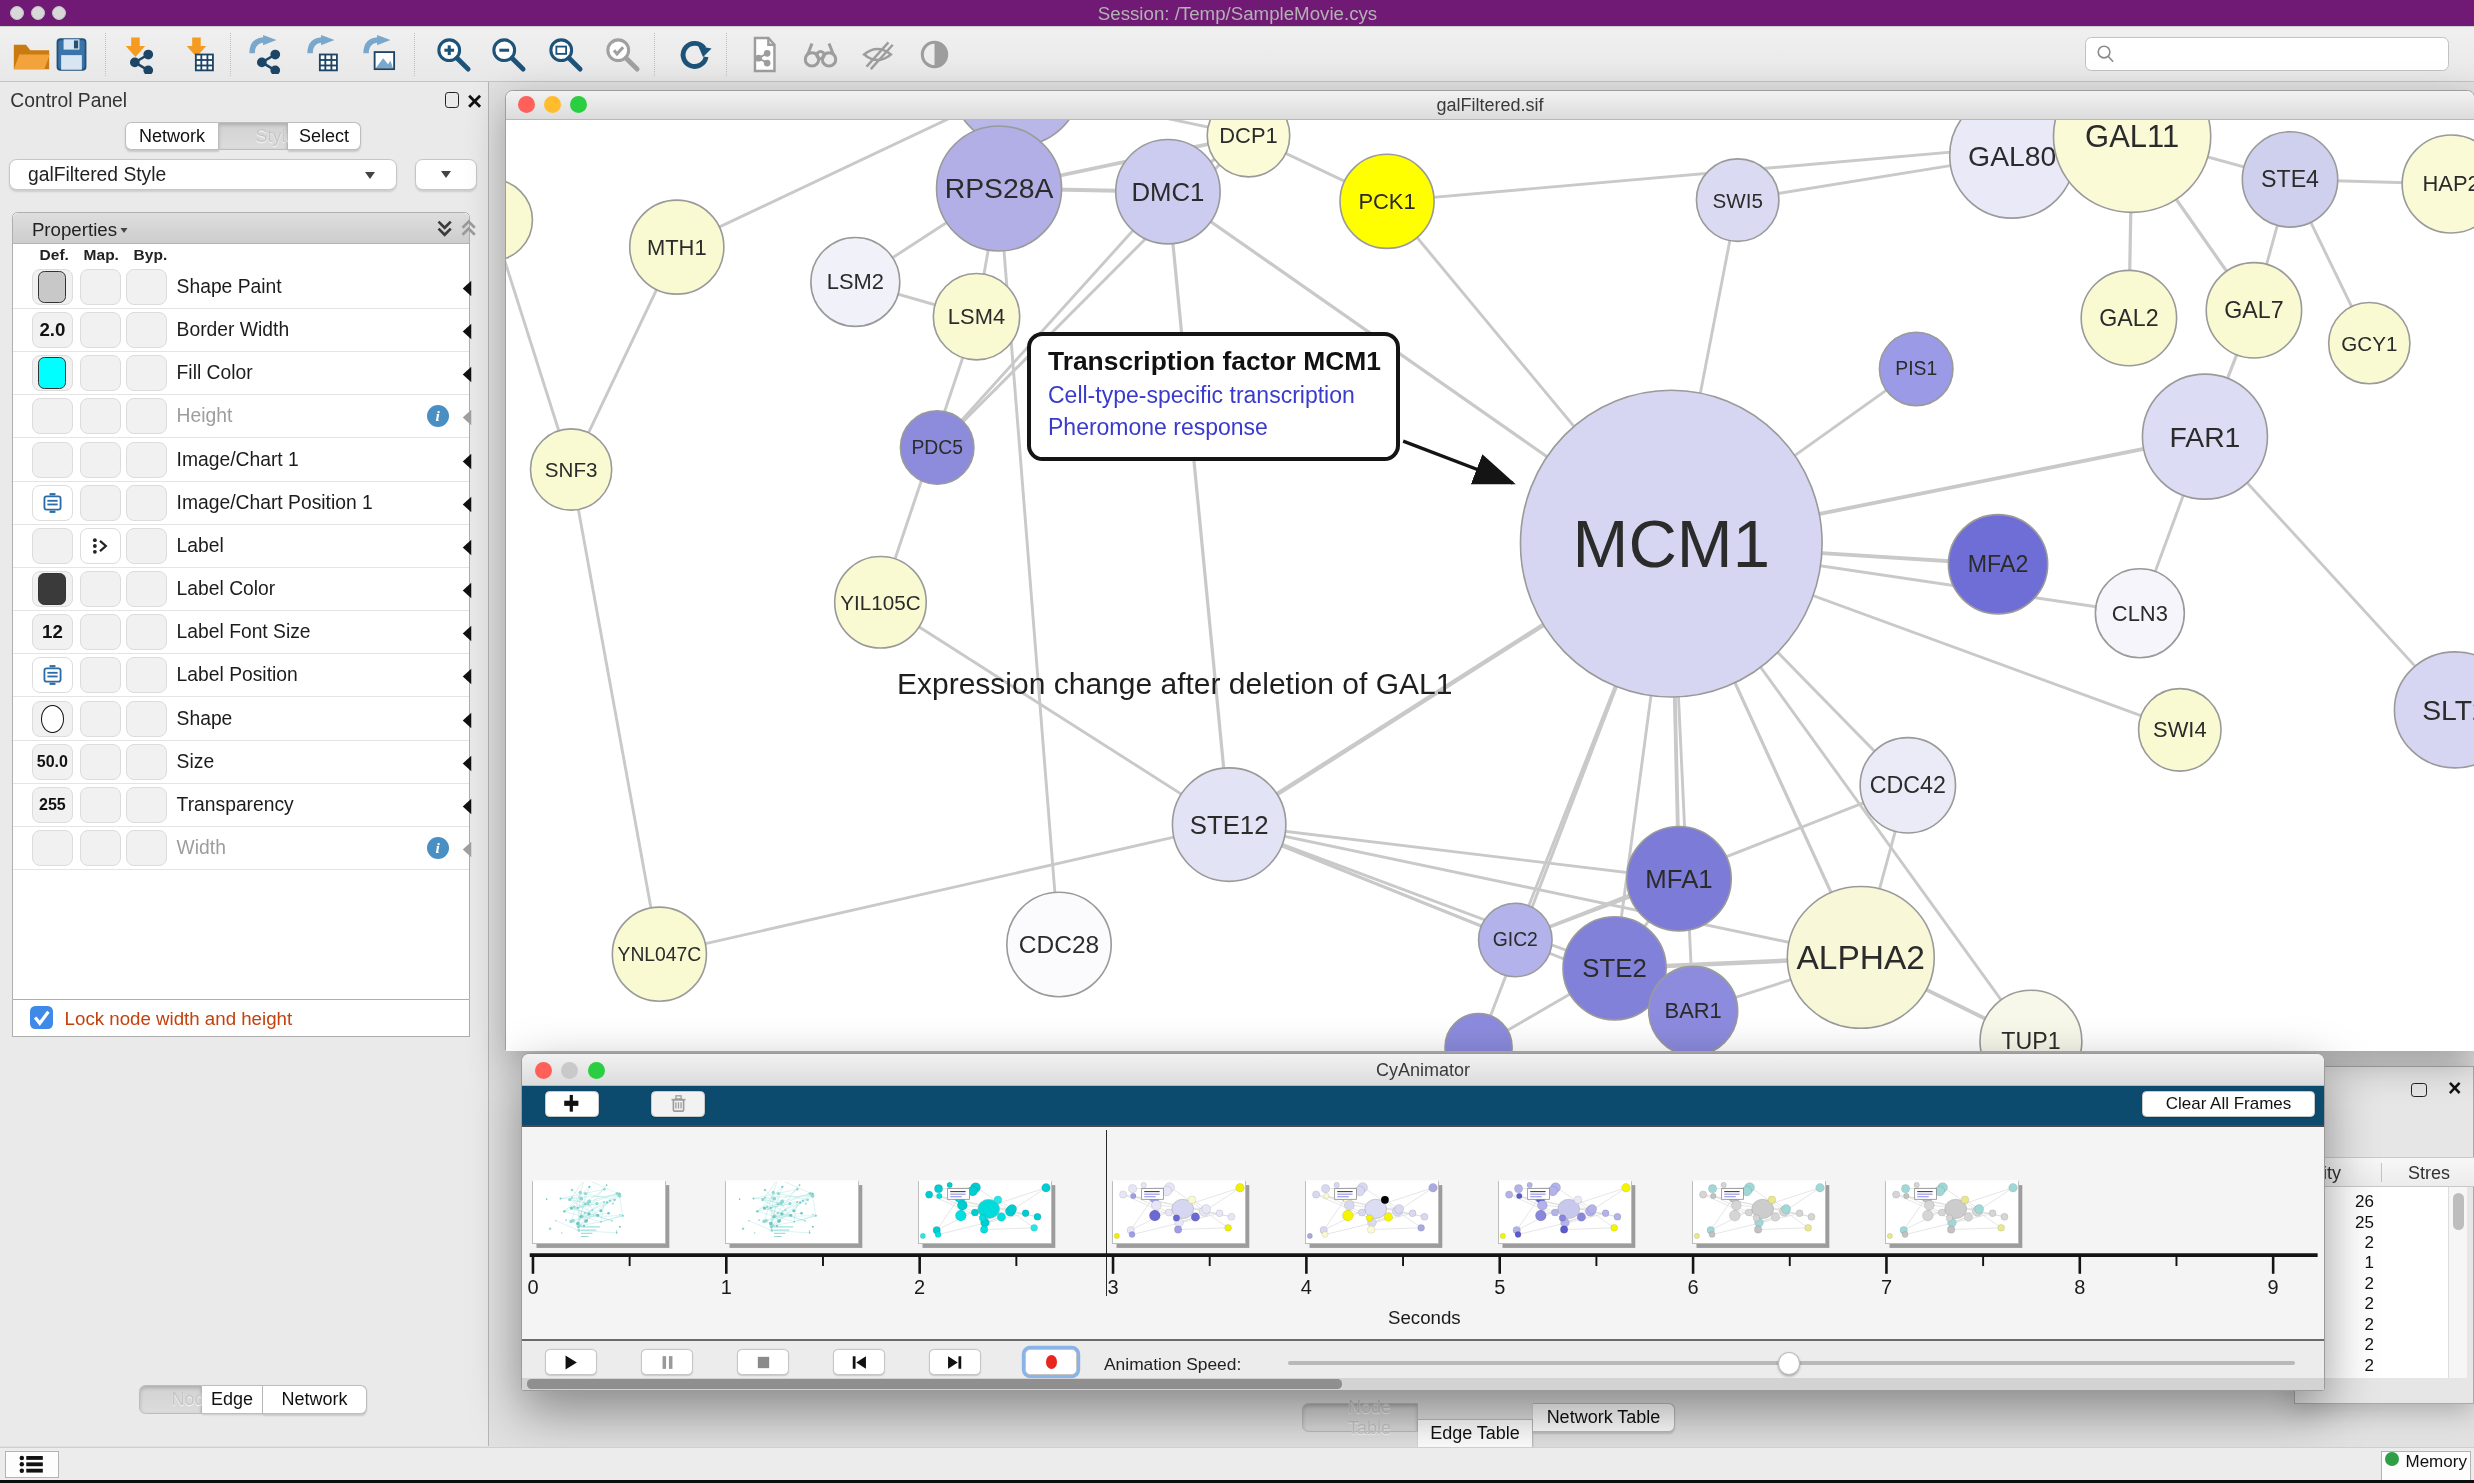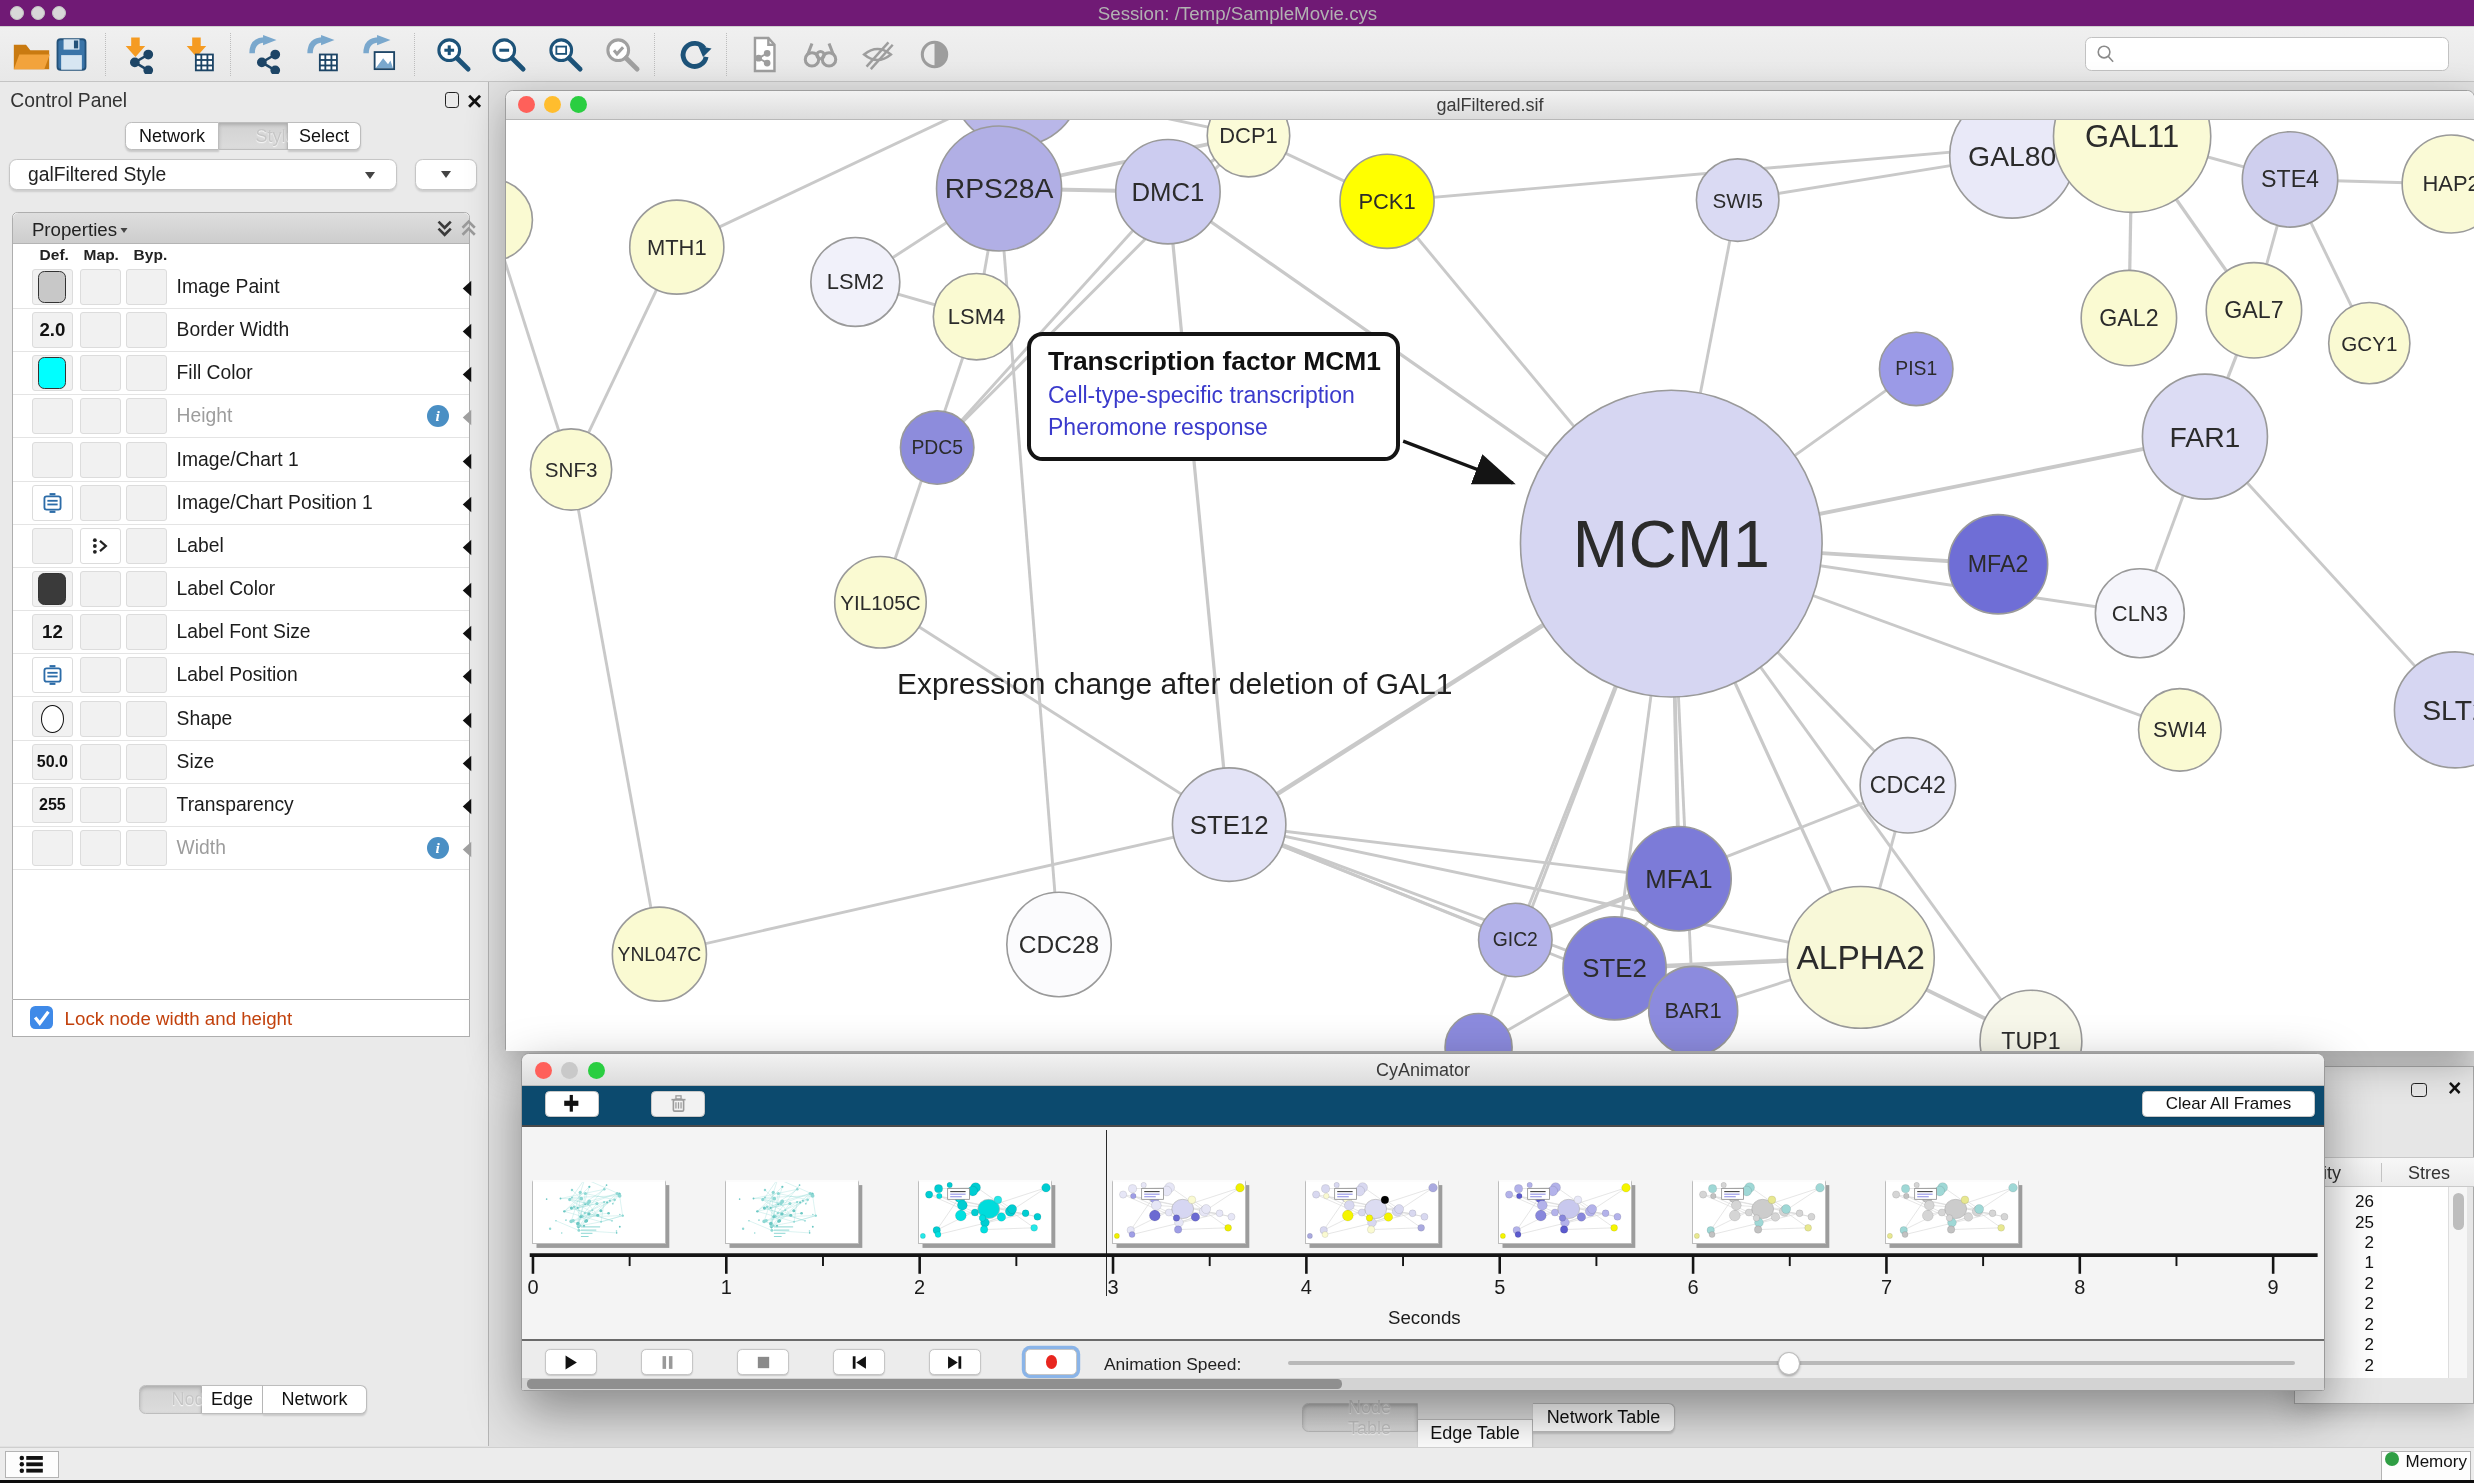--- a/index.html
+++ b/index.html
@@ -60,21 +60,21 @@
     border-radius:5.2px 5.2px 0 0; }
   #props-title { position:absolute; left:19.3px; top:5.8px; font-size:18.7px; color:#222; }
   #props-title-arrow { position:absolute; left:106px; top:14px; transform:scale(.7); }
   #props-collapse { position:absolute; left:422px; top:6.4px; }
   #props-expand { position:absolute; left:446px; top:6.4px; }
   #props-cols { position:absolute; left:0; top:31px; width:100%; height:22px; font-size:15.5px;
     font-weight:bold; color:#222; }
   #props-cols span { position:absolute; top:1.9px; }
   .prow { position:absolute; left:0; width:456px; height:43px; border-bottom:0.6px solid #e4e4e4; }
   .pcell { position:absolute; top:3.2px; width:41px; height:36px; background:#f1f1f1;
-    border:0.6px solid #dcdcdc; border-radius:3px; display:flex; align-items:center; justify-content:center; }
+    border:0.6px solid #dcdcdc; border-radius:8px; display:flex; align-items:center; justify-content:center; }
   .pcell.white { background:#fff; }
   .swatch { width:28px; height:32px; border:1.3px solid #333; border-radius:6.4px; }
   .pval { font-size:18.7px; font-weight:bold; color:#111; }
   .pval.small { font-size:16px; }
   .plabel { position:absolute; left:164px; top:10.3px; font-size:19.3px; color:#1c1c1c; }
   .plabel.disabled { color:#9d9d9d; }
   .prow-arrow { position:absolute; left:447px; top:14px; }
   .info-i { position:absolute; left:414px; top:9.7px; width:22px; height:22px; border-radius:50%;
     background:#4a8fc4; color:#fff; font-size:15.5px; font-weight:bold; text-align:center;
     line-height:22px; font-family:"Liberation Serif",serif; font-style:italic; }
@@ -342,21 +342,21 @@
             <span style="left: 71px;">Map.</span>
             <span style="left: 121px;">Byp.</span>
           </div>
         <div id="props-rows">
             <div class="prow" style="top: 53px;">
               <div class="pcell" style="left: 19.3px;">
                 <div class="swatch" style="background: rgb(200, 200, 200);"></div>
               </div>
               <div class="pcell" style="left: 67px;"></div>
               <div class="pcell" style="left: 113px;"></div>
-              <span class="plabel">Image Paint</span>
+              <span class="plabel">Shape Paint</span>
               <span class="prow-arrow"><svg width="14" height="17" viewBox="0 0 14 20">
                   <polygon points="12,1 2,10 12,19" fill="#111"></polygon>
                 </svg></span>
             </div>
             <div class="prow" style="top: 96px;">
               <div class="pcell" style="left: 19.3px;">
                 <span class="pval">2.0</span>
               </div>
               <div class="pcell" style="left: 67px;"></div>
               <div class="pcell" style="left: 113px;"></div>

